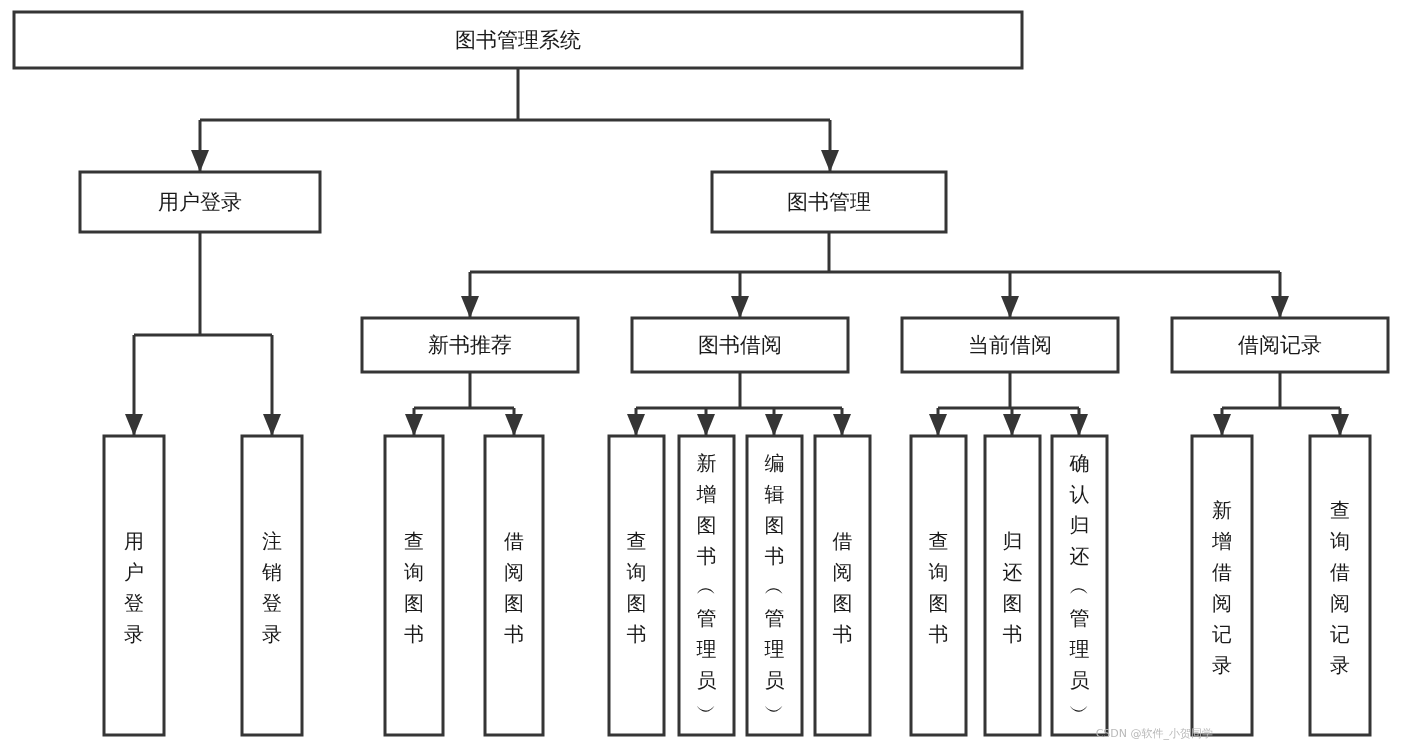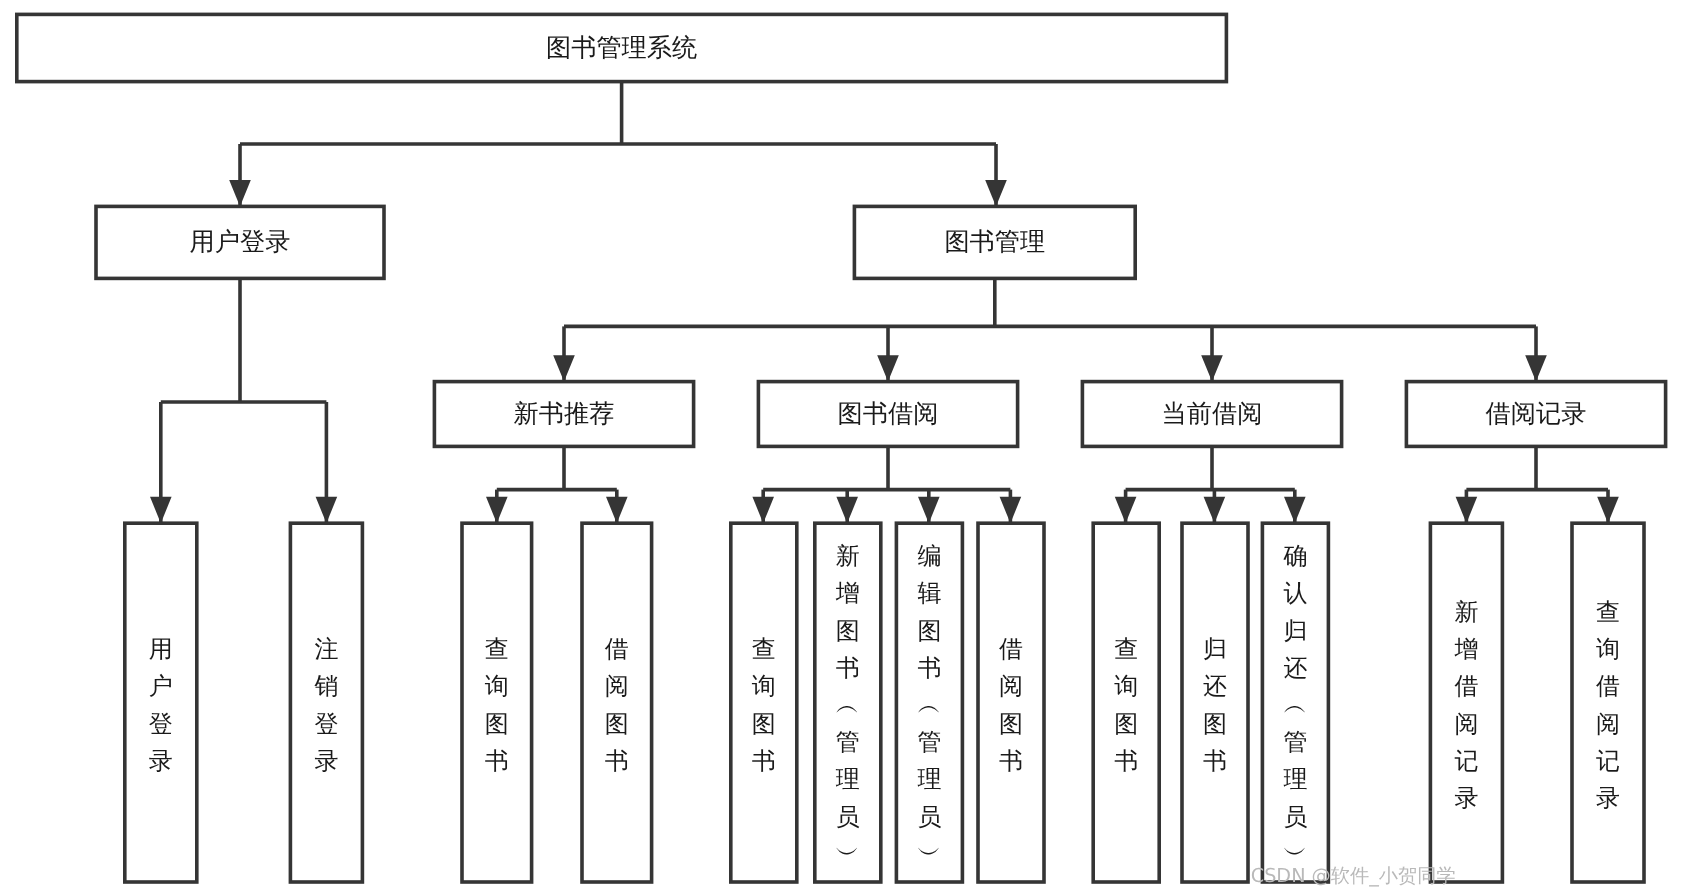--- a/index.html
+++ b/index.html
@@ -53,21 +53,21 @@
     stroke-linecap: butt;
   }
   .arrow-head {
     fill: #353535;
     stroke: none;
   }
   .watermark {
     position: absolute;
     right: 12px;
     bottom: 6px;
-    font-size: 16px;
+    font-size: 11px;
     color: #b9b9b9;
     font-family: "DejaVu Sans", "Liberation Sans", sans-serif;
     white-space: nowrap;
     user-select: none;
     margin-left: 28px;
   }
 </style>
 </head>
 <body>
 

